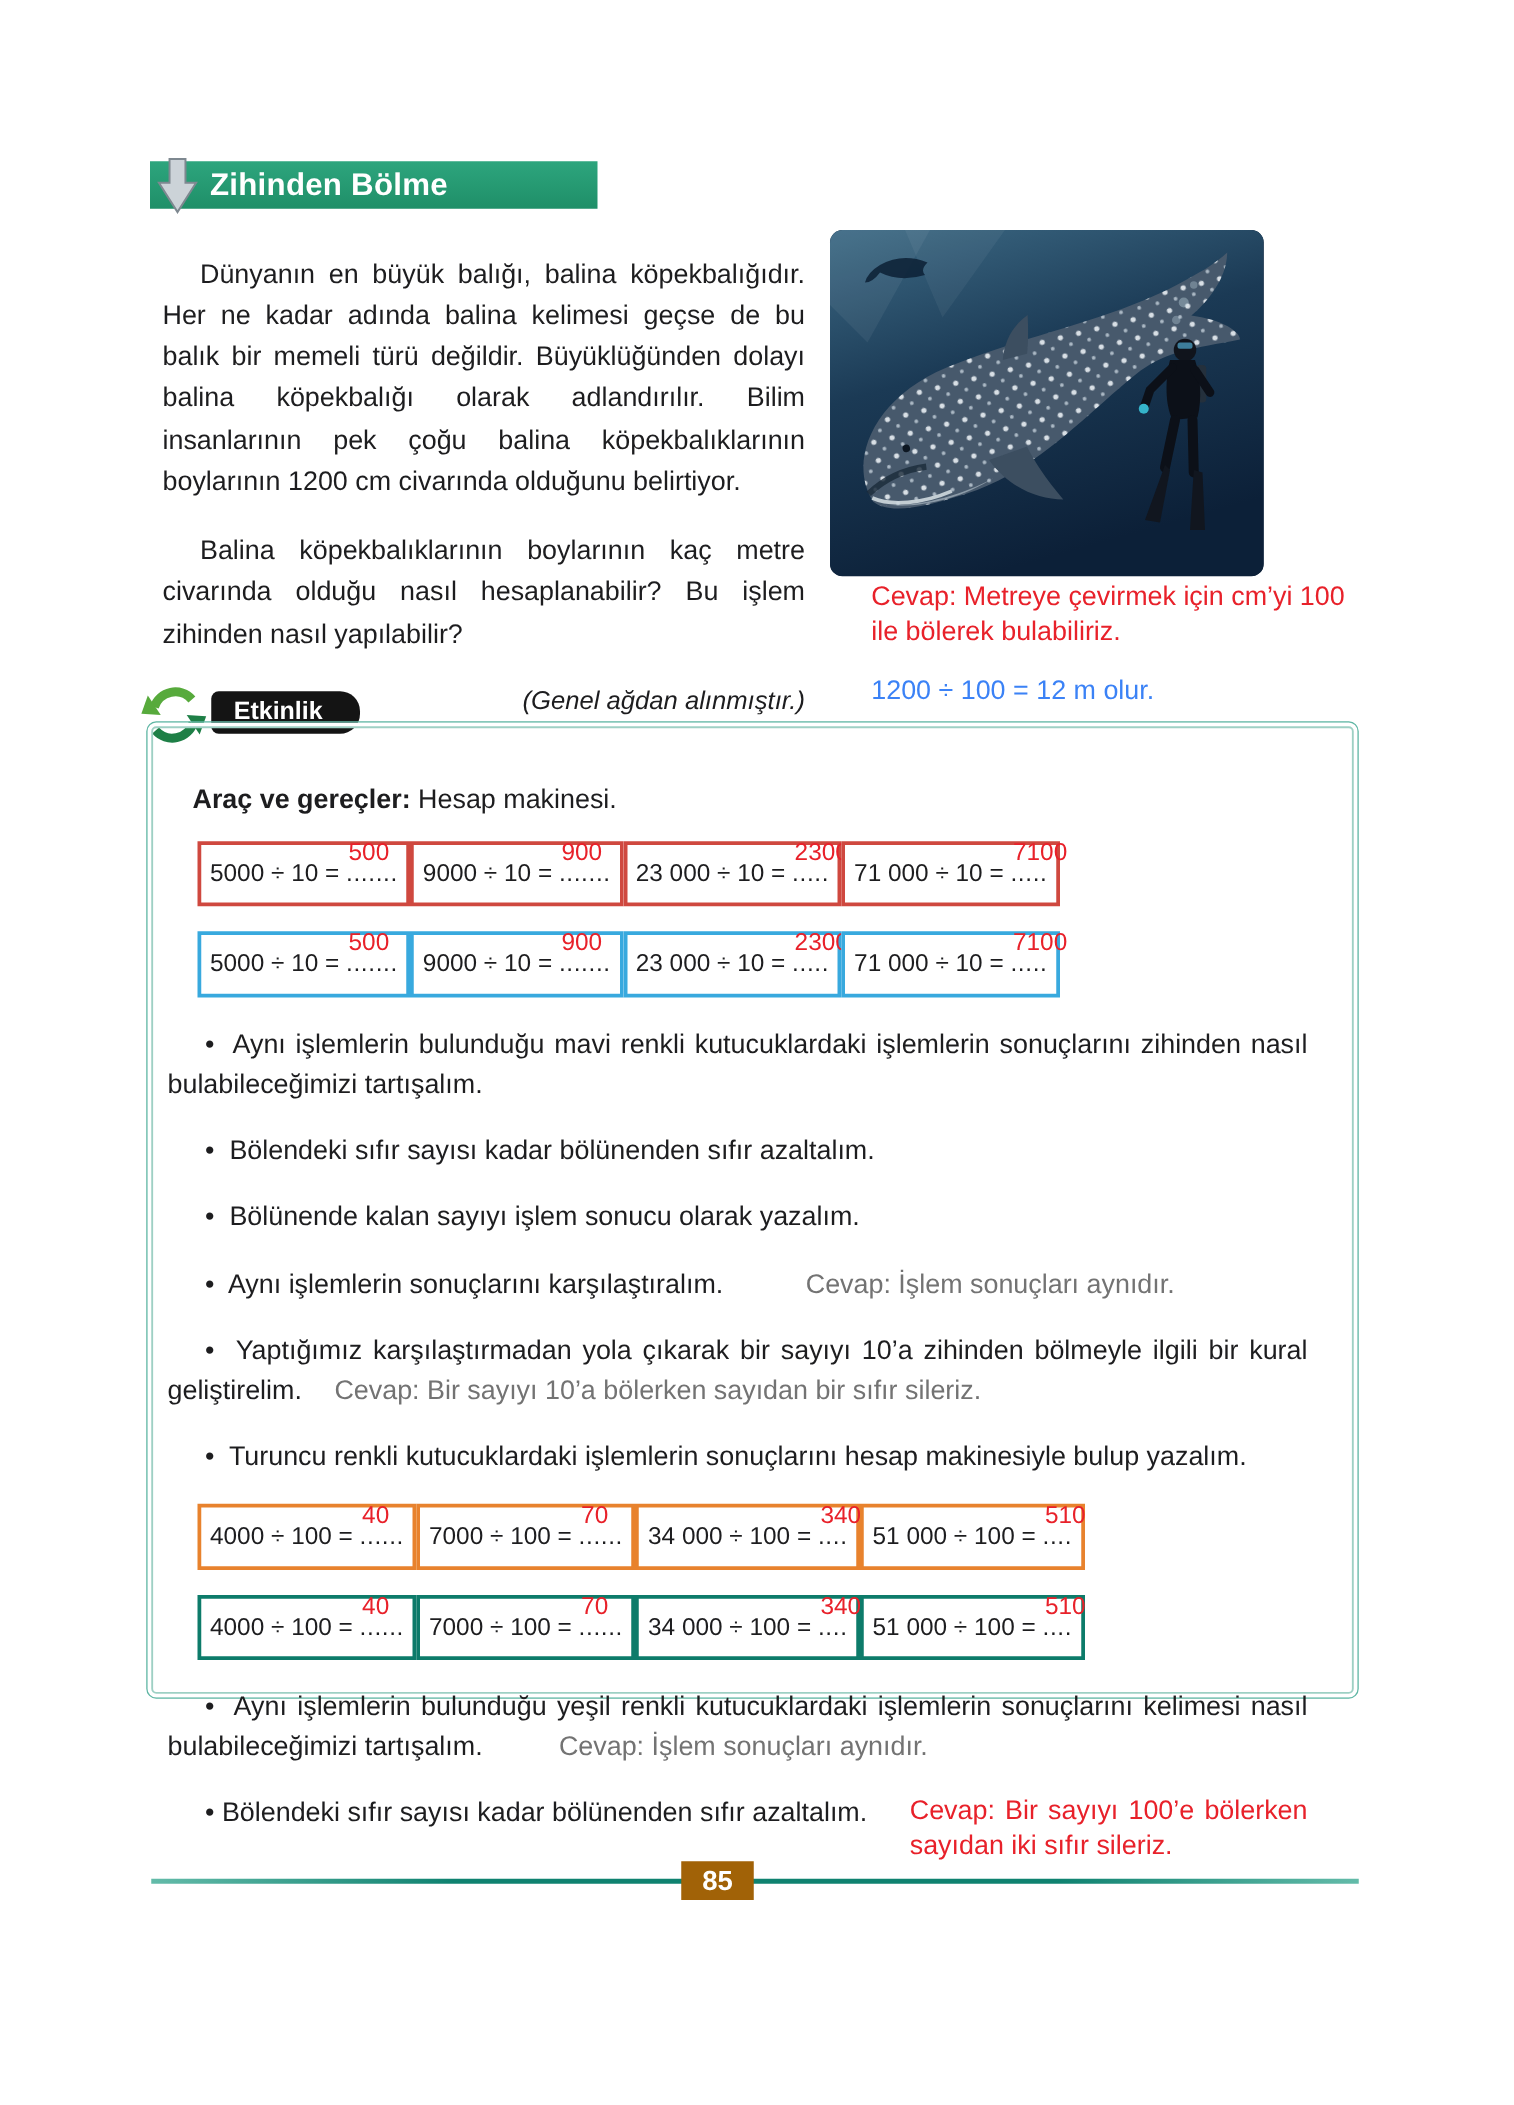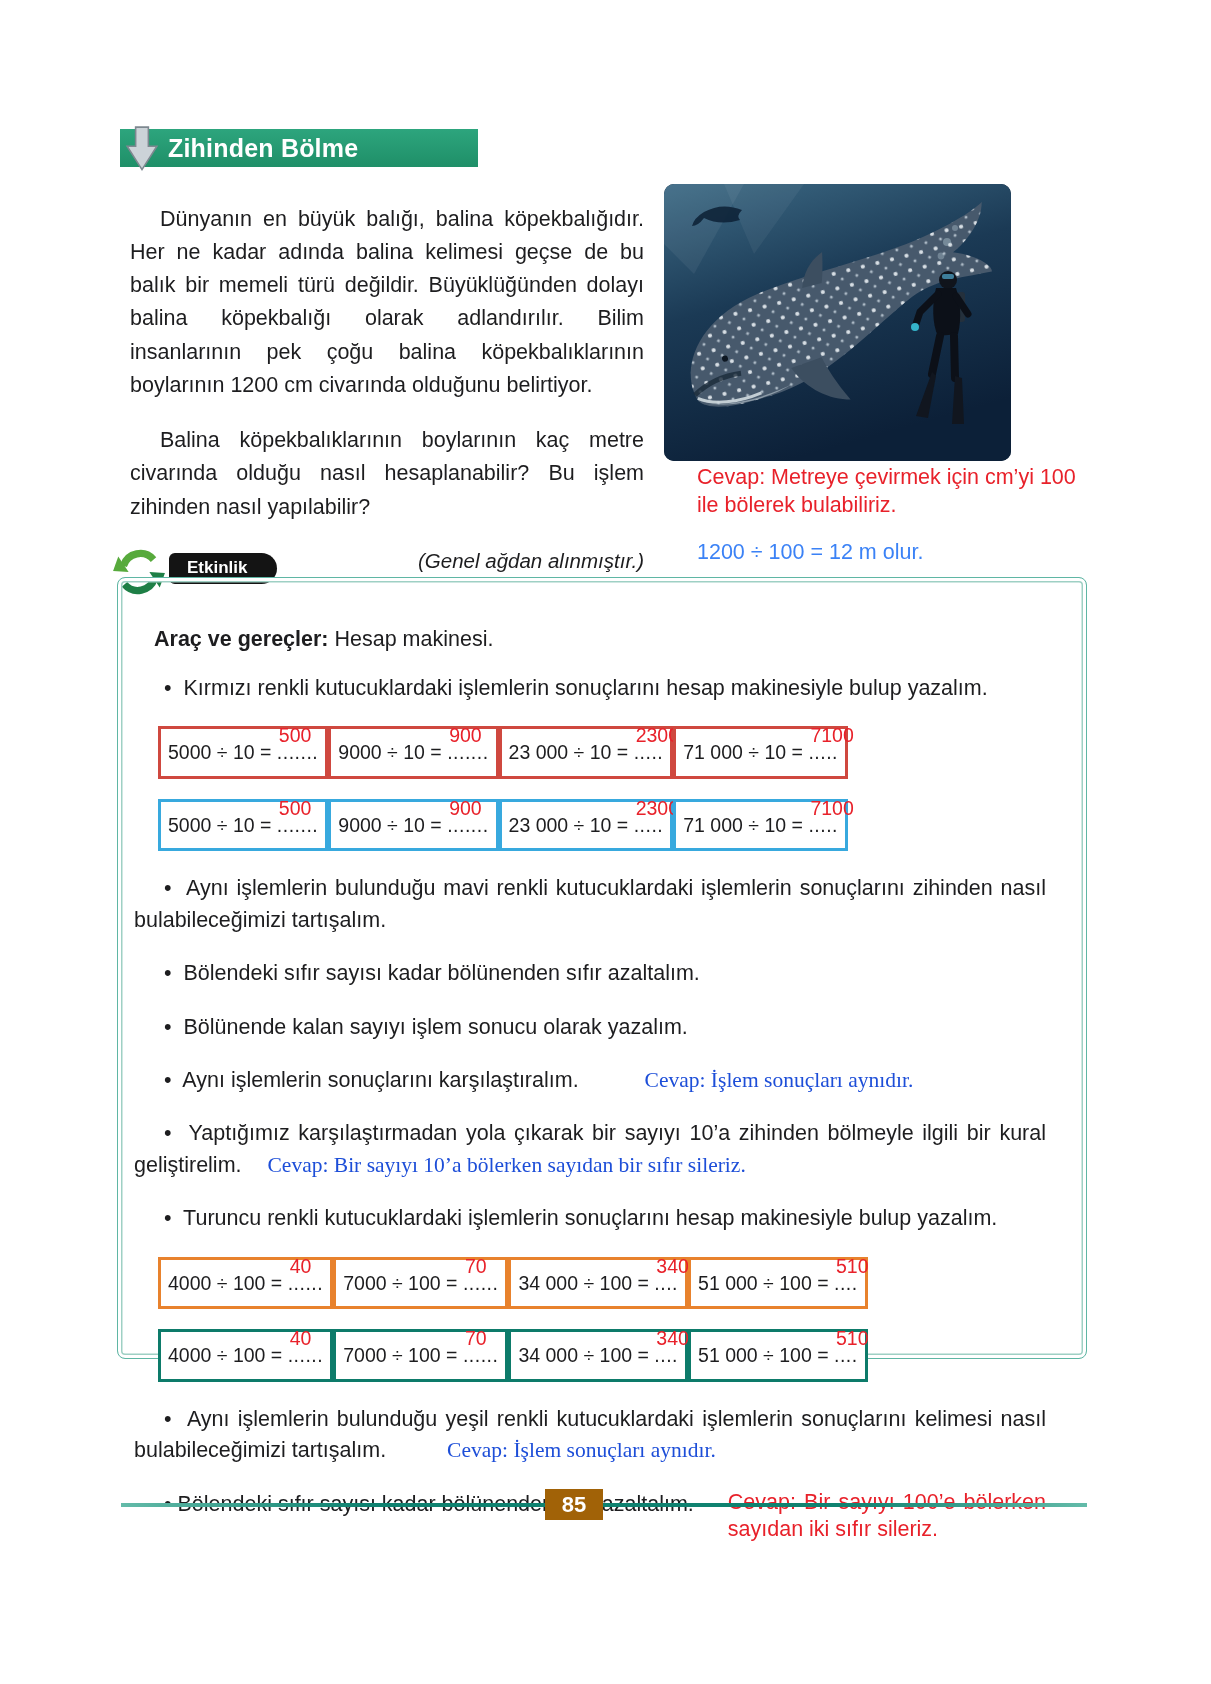--- a/index.html
+++ b/index.html
@@ -25,29 +25,29 @@
   .photo-answer{position:absolute;left:697px;top:463px;width:400px;font-size:21.5px;line-height:1.32;color:#e8212a;}
   .photo-answer2{position:absolute;left:697px;top:540px;font-size:21.5px;color:#3b82f6;}
 
   
   .activity{position:absolute;left:117px;top:577px;width:970px;height:782px;
             border:1.5px solid #5fb6a4;border-radius:8px;box-sizing:border-box;
             box-shadow:inset 0 0 0 3px #ffffff, inset 0 0 0 4.5px #9ed0c4;
             padding:27px 40px 12px 16px;}
   .etk-icon{position:absolute;left:111px;top:544px;width:56px;height:56px;}
   .etk-label{position:absolute;left:169px;top:553px;background:#141414;color:#ffffff;font-weight:bold;
-             font-size:17px;padding:5px 30px 6px 18px;border-radius:6px 16px 16px 6px;}
+             font-size:20px;padding:5px 30px 6px 18px;border-radius:6px 16px 16px 6px;}
 
   .tools{margin-left:20px;font-size:21.5px;}
   .tools b{font-weight:bold;}
 
   .bullet{font-size:21.5px;line-height:1.48;margin-top:9px;text-indent:30px;text-align:justify;}
   .bullet::before{content:"\2022\00a0 ";}
   .mt22{margin-top:22px;}
-  .ans-inline{color:#1d4ed8;font-family:Liberation Serif, serif;}
+  .ans-inline{color:#737373;}
   .g20{margin-left:20px;}
   .g55{margin-left:55px;}
   .g60{margin-left:60px;}
 
   
   .ex-row{display:flex;margin-top:14px;margin-left:24px;}
   .ex-row.mt20{margin-top:20px;}
   .ex-box{position:relative;border:3px solid;padding:12px 7px;font-size:19.5px;
           white-space:nowrap;line-height:1.15;background:#ffffff;}
   .dotwrap{position:relative;}
@@ -151,23 +151,20 @@
   </span>
   <span class="etk-label">Etkinlik</span>
 
   <div class="activity">
 
     <p class="tools">
       <b>Araç ve gereçler:</b>
       <span>Hesap makinesi.</span>
     </p>
 
-    <p class="bullet">
-      <span>Kırmızı renkli kutucuklardaki işlemlerin sonuçlarını hesap makinesiyle bulup yazalım.</span>
-    </p>
 
     <div class="ex-row">
       <div class="ex-box red-b">
         <span class="expr">5000 ÷ 10 =</span>
         <span class="dotwrap"><span class="dots">.......</span><span class="ans">500</span></span>
       </div>
       <div class="ex-box red-b">
         <span class="expr">9000 ÷ 10 =</span>
         <span class="dotwrap"><span class="dots">.......</span><span class="ans">900</span></span>
       </div>

